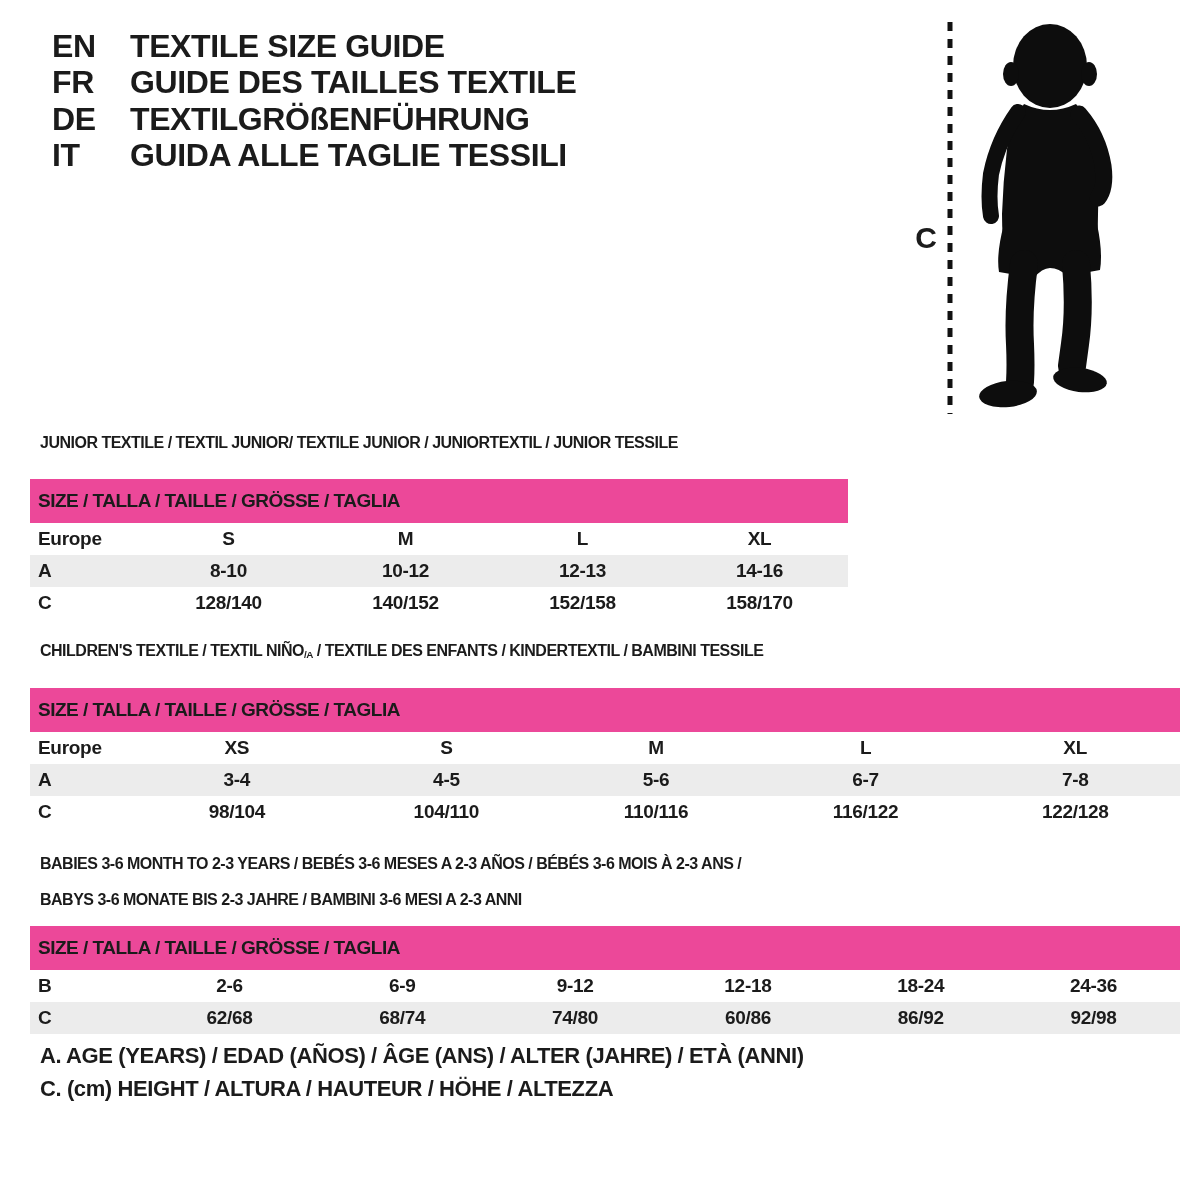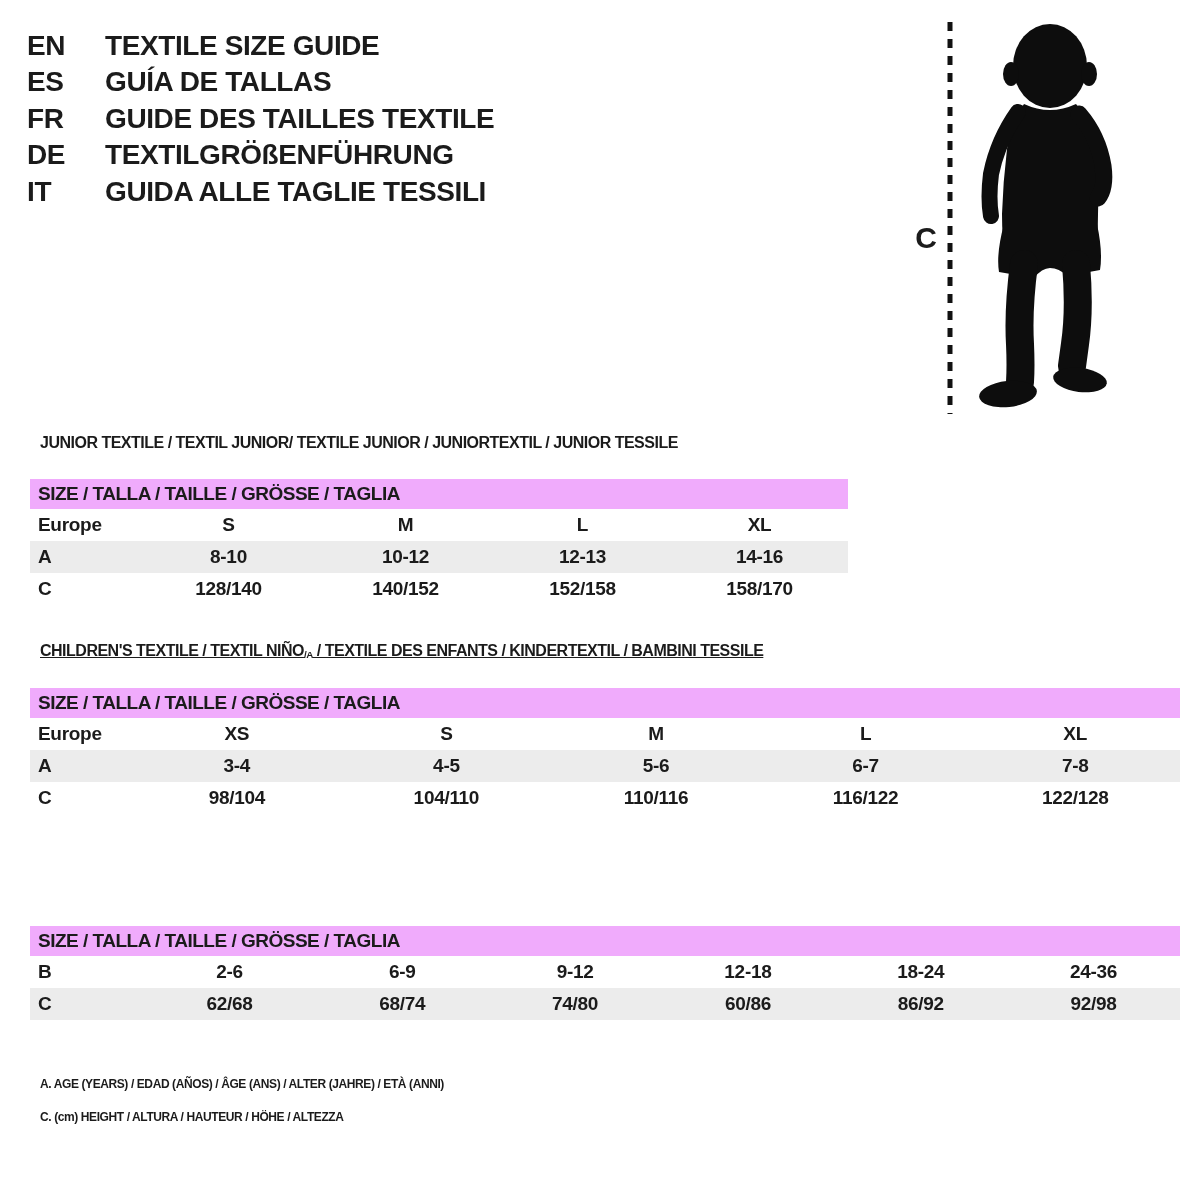--- a/index.html
+++ b/index.html
@@ -13,41 +13,41 @@
     position: relative;
     width: 1200px;
     height: 1200px;
     background: #ffffff;
     overflow: hidden;
   }
 
   
   .langs {
     position: absolute;
-    left: 27px; top: 28px;
-    font-size: 28px;
+    left: 52px; top: 28px;
+    font-size: 32px;
     line-height: 36.4px;
     letter-spacing: -0.4px;
     white-space: nowrap;
   }
   .lang-code { display: inline-block; width: 78px; }
 
   
   .figure-wrap { position: absolute; left: 898px; top: 8px; width: 262px; height: 414px; }
 
   
   .sec-title {
     position: absolute;
     left: 40px;
     font-size: 16px;
     letter-spacing: -0.5px;
     white-space: nowrap;
   }
   .sec1-title { top: 434px; }
-  .sec2-title { top: 642px; text-decoration: underline; }
+  .sec2-title { top: 642px; }
   .sec3-title { top: 846px; line-height: 36px; }
   .subscript { font-size: 0.62em; position: relative; top: 0.18em; }
 
   
   .size-table {
     position: absolute;
     left: 30px;
     border-collapse: collapse;
     table-layout: fixed;
     font-size: 19px;
@@ -56,47 +56,46 @@
   }
   .t1 { top: 479px; width: 818px; }
   .t2 { top: 688px; width: 1150px; }
   .t3 { top: 926px; width: 1150px; }
   .t1 col.c-lbl { width: 110px; }
   .t2 col.c-lbl { width: 102px; }
   .t3 col.c-lbl { width: 113px; }
   .size-table td { padding: 0; text-align: center; height: 32px; vertical-align: middle; }
   .size-table td.lbl { text-align: left; padding-left: 8px; }
   .bar-row td {
-    background: #f0abfc;
+    background: #ec4899;
     text-align: left;
     padding-left: 8px;
-    height: 30px;
+    height: 44px;
     font-size: 19px;
     letter-spacing: -0.5px;
   }
   .row-alt td { background: #ececec; }
 
   
   .legend {
     position: absolute;
-    left: 40px; top: 1068px;
-    font-size: 12px;
+    left: 40px; top: 1039px;
+    font-size: 22px;
     line-height: 33px;
     letter-spacing: -0.4px;
     white-space: nowrap;
   }
 </style>
 </head>
 <body>
 
 <div id="canvas">
 
   <div class="langs">
     <div><span class="lang-code">EN</span><span>TEXTILE SIZE GUIDE</span></div>
-    <div><span class="lang-code">ES</span><span>GUÍA DE TALLAS</span></div>
     <div><span class="lang-code">FR</span><span>GUIDE DES TAILLES TEXTILE</span></div>
     <div><span class="lang-code">DE</span><span>TEXTILGRÖßENFÜHRUNG</span></div>
     <div><span class="lang-code">IT</span><span>GUIDA ALLE TAGLIE TESSILI</span></div>
   </div>
 
   <div class="figure-wrap">
     <svg width="262" height="414" viewBox="0 0 262 414" xmlns="http://www.w3.org/2000/svg">
       <line x1="52" y1="14" x2="52" y2="406" stroke="#111111" stroke-width="5" stroke-dasharray="9 8"></line>
       <text x="28" y="240" text-anchor="middle" font-family="Liberation Sans, sans-serif" font-weight="bold" font-size="30" fill="#1b1b1b">C</text>
       <g fill="#0d0d0d" transform="translate(64,6)">
@@ -186,20 +185,24 @@
         <td class="lbl">C</td>
         <td>98/104</td>
         <td>104/110</td>
         <td>110/116</td>
         <td>116/122</td>
         <td>122/128</td>
       </tr>
     </tbody>
   </table>
 
+  <div class="sec-title sec3-title">
+    <div>BABIES 3-6 MONTH TO 2-3 YEARS / BEBÉS 3-6 MESES A 2-3 AÑOS / BÉBÉS 3-6 MOIS À 2-3 ANS /</div>
+    <div>BABYS 3-6 MONATE BIS 2-3 JAHRE / BAMBINI 3-6 MESI A 2-3 ANNI</div>
+  </div>
   <table class="size-table t3">
     <colgroup>
         <col class="c-lbl">
         <col>
         <col>
         <col>
         <col>
         <col>
         <col>
       </colgroup>

